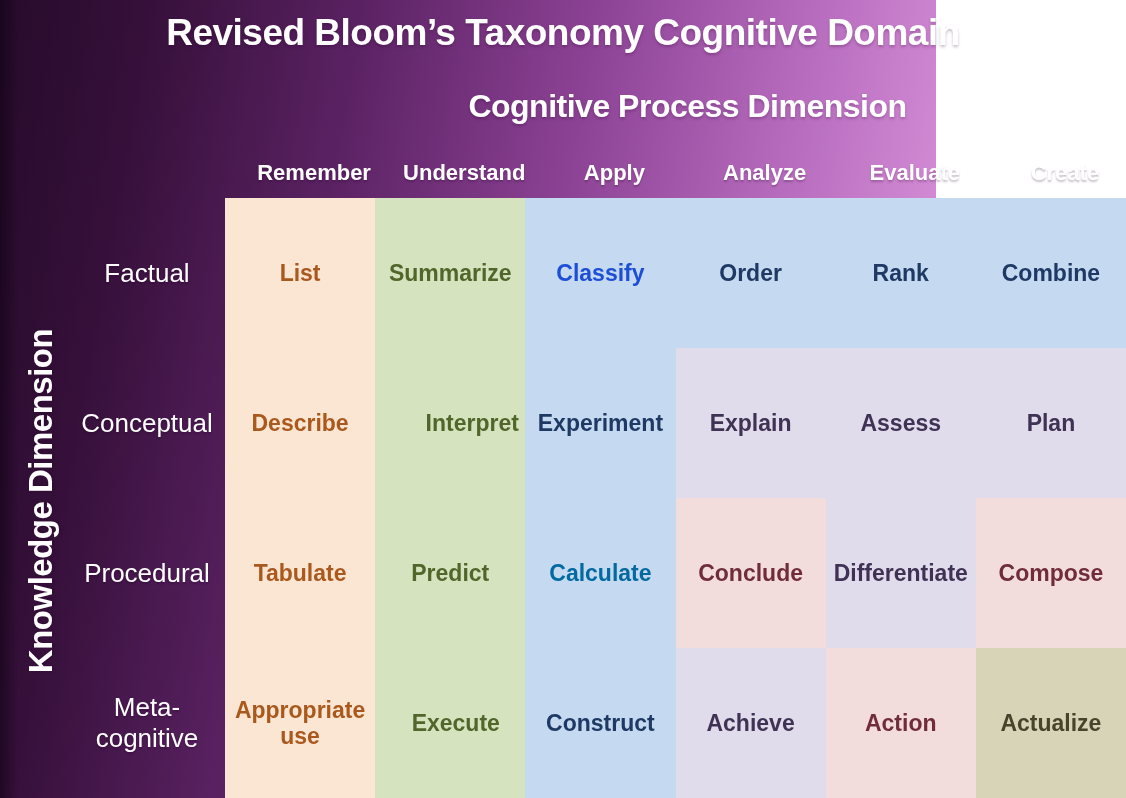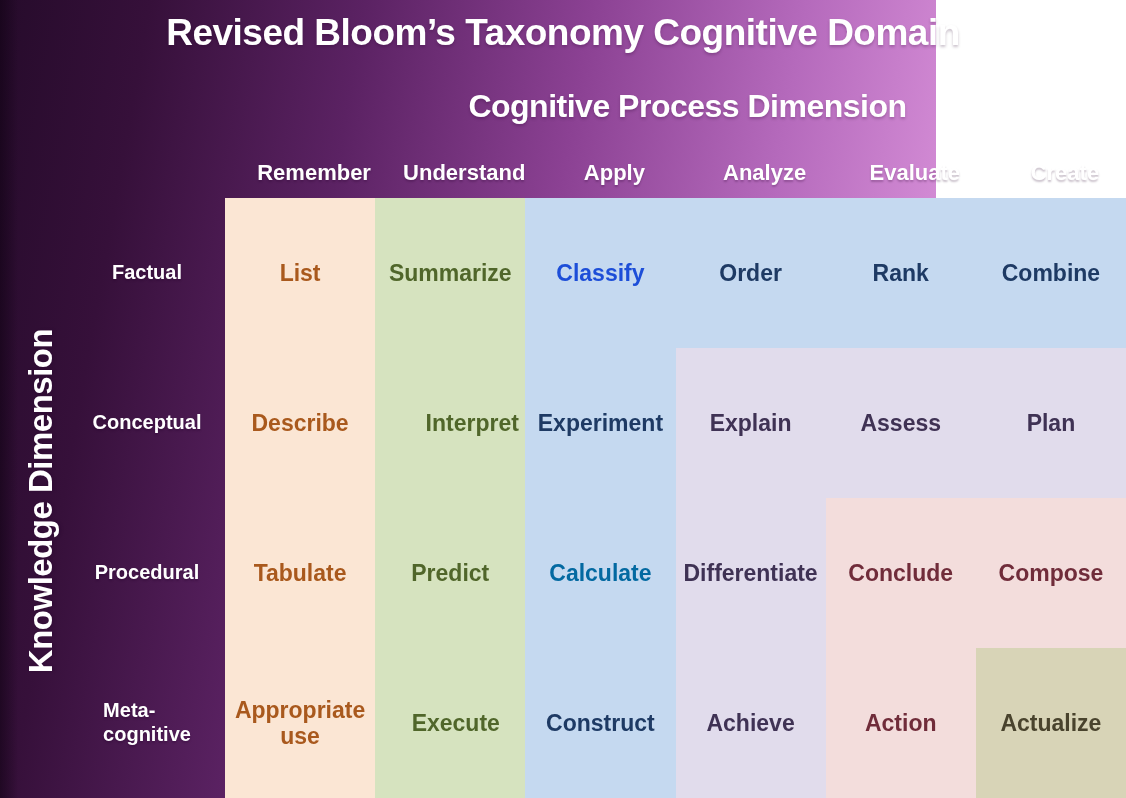--- a/index.html
+++ b/index.html
@@ -42,22 +42,22 @@
     color:#ffffff; font-size:33px; font-weight:700; letter-spacing:-0.5px;
     text-shadow:0 2px 3px rgba(40,0,45,.3);
   }
   .grid {
     position:absolute; top:198px; left:0; width:1126px; height:600px;
     display:grid; grid-template-columns:225px repeat(6,1fr);
     grid-template-rows:repeat(4,150px);
   }
   .rowlabel {
     display:flex; align-items:center; justify-content:center;
-    padding-left:69px; white-space:pre-line;
-    color:#ffffff; font-size:20px; font-weight:700; line-height:1.18;
+    padding-left:69px; text-align:center; white-space:pre-line;
+    color:#ffffff; font-size:26px; font-weight:400; line-height:1.18;
     text-shadow:0 2px 2px rgba(40,0,45,.3);
   }
   .cell {
     display:flex; align-items:center; justify-content:center;
     text-align:center; white-space:pre-line;
     font-size:23px; font-weight:700; line-height:1.15;
   }
 </style>
 </head>
 <body>
@@ -97,22 +97,22 @@
     <div class="cell" style="background: rgb(214, 227, 191); color: rgb(80, 102, 42); padding-left: 44px;">Interpret</div>
     <div class="cell" style="background: rgb(197, 217, 240); color: rgb(30, 58, 100);">Experiment</div>
     <div class="cell" style="background: rgb(225, 220, 236); color: rgb(63, 50, 84);">Explain</div>
     <div class="cell" style="background: rgb(225, 220, 236); color: rgb(63, 50, 84);">Assess</div>
     <div class="cell" style="background: rgb(225, 220, 236); color: rgb(63, 50, 84);">Plan</div>
 
     <div class="rowlabel">Procedural</div>
     <div class="cell" style="background: rgb(251, 230, 212); color: rgb(169, 89, 29);">Tabulate</div>
     <div class="cell" style="background: rgb(214, 227, 191); color: rgb(80, 102, 42);">Predict</div>
     <div class="cell" style="background: rgb(197, 217, 240); color: #0369a1;">Calculate</div>
+    <div class="cell" style="background: rgb(243, 221, 220); color: rgb(112, 44, 58);">Conclude</div>
     <div class="cell" style="background: rgb(225, 220, 236); color: rgb(63, 50, 84);">Differentiate</div>
-    <div class="cell" style="background: rgb(243, 221, 220); color: rgb(112, 44, 58);">Conclude</div>
     <div class="cell" style="background: rgb(243, 221, 220); color: rgb(112, 44, 58);">Compose</div>
 
     <div class="rowlabel">Meta-
 cognitive</div>
     <div class="cell" style="background: rgb(251, 230, 212); color: rgb(169, 89, 29);">Appropriate
 use</div>
     <div class="cell" style="background: rgb(214, 227, 191); color: rgb(80, 102, 42); padding-left: 11px;">Execute</div>
     <div class="cell" style="background: rgb(197, 217, 240); color: rgb(30, 58, 100);">Construct</div>
     <div class="cell" style="background: rgb(225, 220, 236); color: rgb(63, 50, 84);">Achieve</div>
     <div class="cell" style="background: rgb(243, 221, 220); color: rgb(112, 44, 58);">Action</div>

